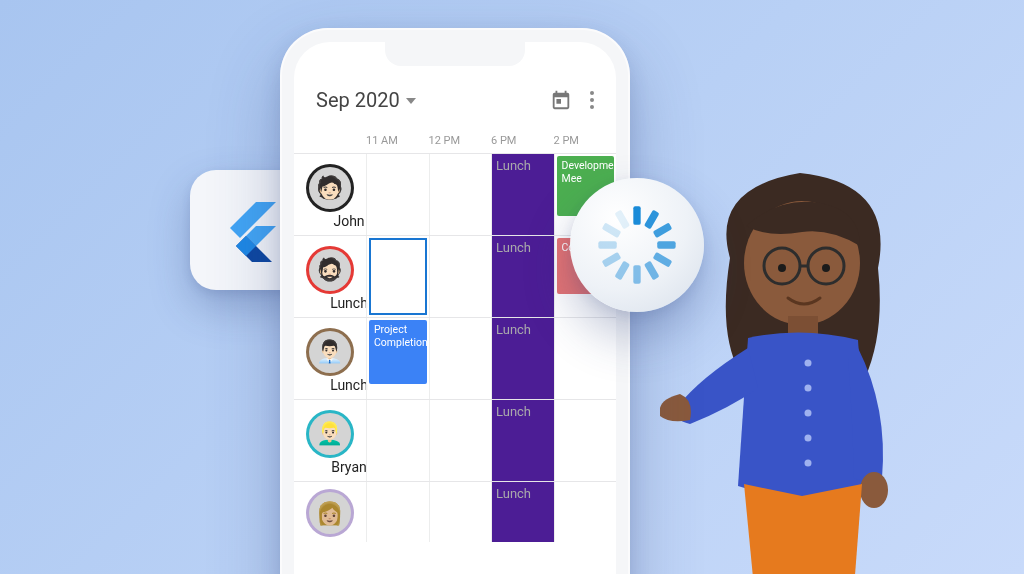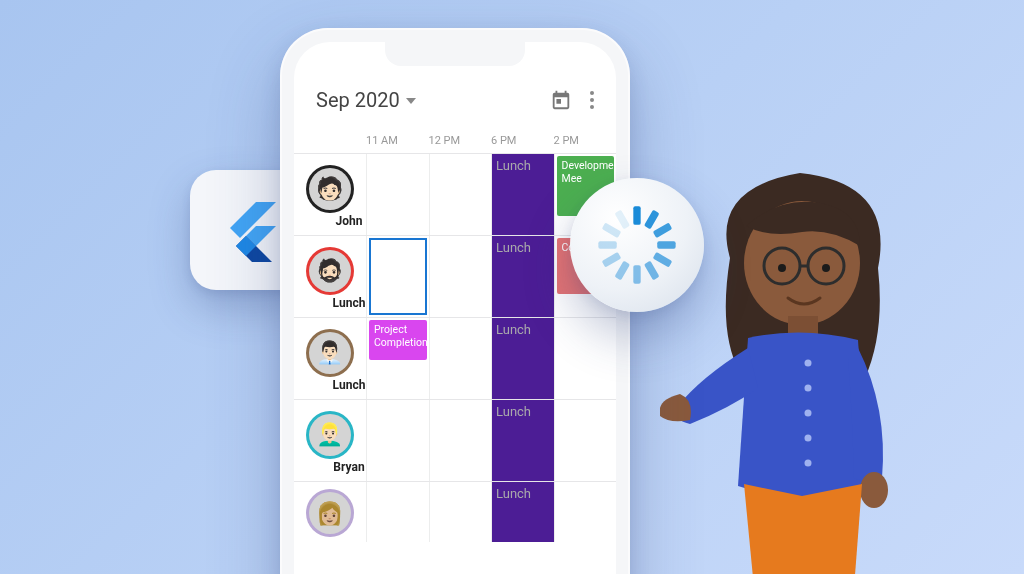--- a/index.html
+++ b/index.html
@@ -131,21 +131,21 @@
     display: flex;
     align-items: center;
     justify-content: center;
     font-size: 22px;
   }
   .ring-black  { box-shadow: 0 0 0 3px #222; }
   .ring-red    { box-shadow: 0 0 0 3px #e53935; }
   .ring-brown  { box-shadow: 0 0 0 3px #8d6e4e; }
   .ring-teal   { box-shadow: 0 0 0 3px #29b6c6; }
   .ring-lav    { box-shadow: 0 0 0 3px #b9a7d4; }
-  .res-name { font-size: 12px; font-weight: 700; color: #222; margin-left: 38px; }
+  .res-name { font-size: 14px; font-weight: 400; color: #222; margin-left: 38px; }
 
   .lunch-label {
     position: absolute;
     top: 4px; left: 4px;
     font-size: 13px;
     color: #a9a9ab;
     font-weight: 400;
   }
   .lunch-cell { background: #4c1d95; }
 
@@ -153,21 +153,21 @@
     position: absolute;
     top: 2px; left: 2px; right: 2px;
     padding: 4px 5px;
     font-size: 10.5px;
     line-height: 1.2;
     color: #fff;
     border-radius: 2px;
   }
   .ev-green  { background: #4caf50; height: 60px; }
   .ev-salmon { background: #e57373; height: 56px; }
-  .ev-orange { background: #d946ef; height: 40px; }
+  .ev-orange { background: #3b82f6; height: 64px; }
 
   .selection-box {
     position: absolute;
     inset: 2px;
     border: 2px solid #1976d2;
   }
 
   
   .spinner-disc {
     position: absolute;

